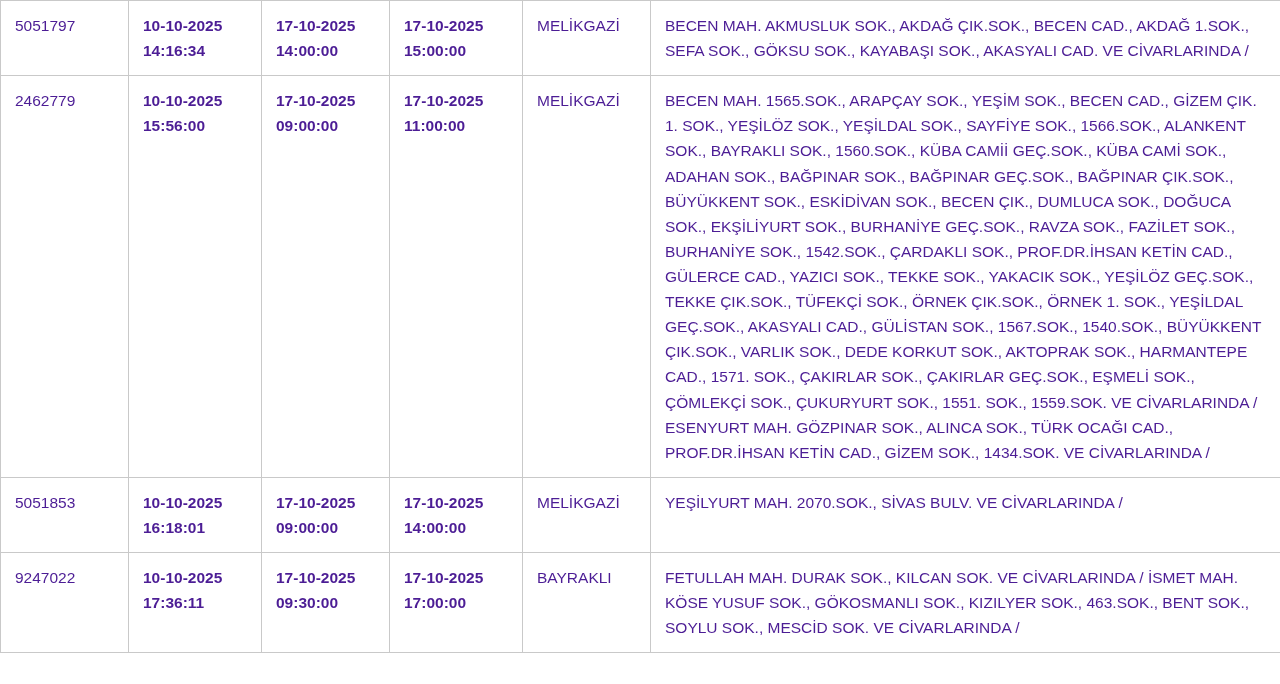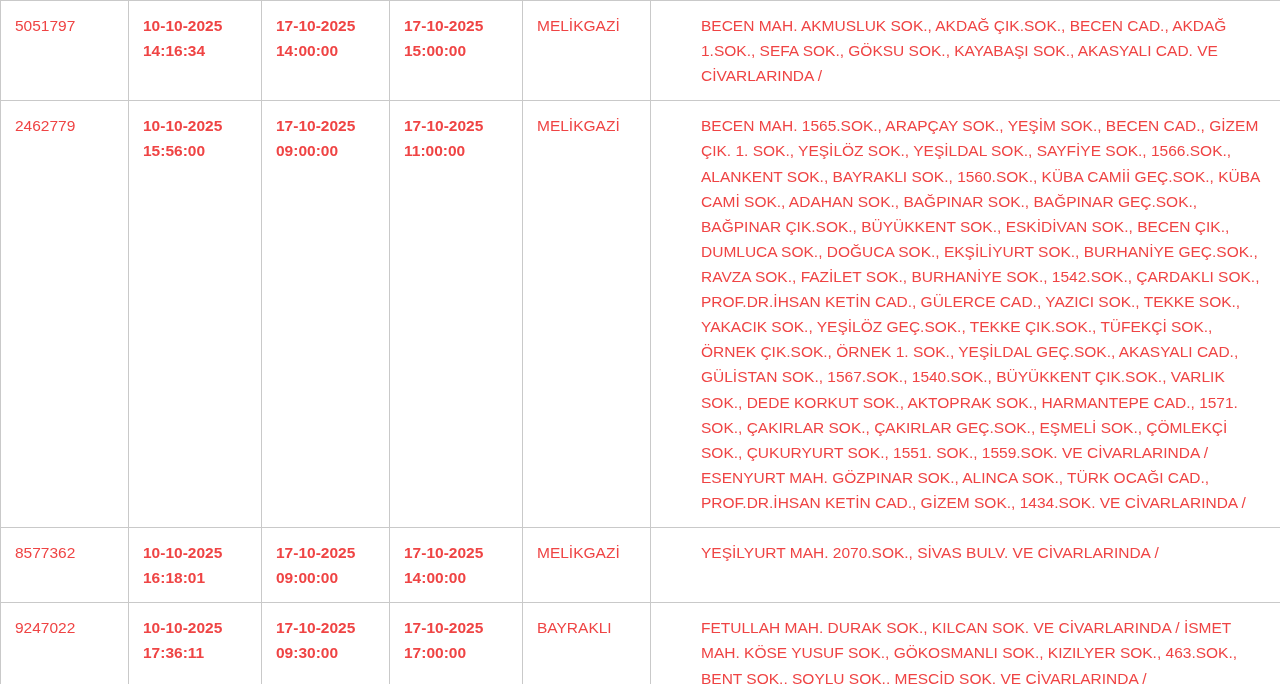--- a/index.html
+++ b/index.html
@@ -18,39 +18,38 @@
     border-collapse: collapse;
     width: 1280px;
     table-layout: fixed;
   }
   .outage-table td {
     border: 1px solid #c9c9c9;
     padding: 12px 10px 12px 14px;
     vertical-align: top;
     font-size: 15.5px;
     line-height: 1.62;
-    color: #ef4444;
+    color: #4c1d95;
     word-wrap: break-word;
     overflow-wrap: break-word;
   }
   .col-id      { width: 128px; }
   .col-report  { width: 133px; }
   .col-start   { width: 128px; }
   .col-end     { width: 133px; }
   .col-region  { width: 128px; }
   .col-area    { width: 630px; }
 
   .cell-lines span {
     display: block;
     font-weight: bold;
   }
   .area-text {
     display: block;
     text-align: left;
-    margin-left: 36px;
   }
 </style>
 </head>
 <body>
 
 <table class="outage-table">
   <colgroup>
     <col class="col-id">
     <col class="col-report">
     <col class="col-start">
@@ -103,21 +102,21 @@
       <td>
         <span>MELİKGAZİ</span>
       </td>
       <td>
         <span class="area-text">BECEN MAH. 1565.SOK., ARAPÇAY SOK., YEŞİM SOK., BECEN CAD., GİZEM ÇIK. 1. SOK., YEŞİLÖZ SOK., YEŞİLDAL SOK., SAYFİYE SOK., 1566.SOK., ALANKENT SOK., BAYRAKLI SOK., 1560.SOK., KÜBA CAMİİ GEÇ.SOK., KÜBA CAMİ SOK., ADAHAN SOK., BAĞPINAR SOK., BAĞPINAR GEÇ.SOK., BAĞPINAR ÇIK.SOK., BÜYÜKKENT SOK., ESKİDİVAN SOK., BECEN ÇIK., DUMLUCA SOK., DOĞUCA SOK., EKŞİLİYURT SOK., BURHANİYE GEÇ.SOK., RAVZA SOK., FAZİLET SOK., BURHANİYE SOK., 1542.SOK., ÇARDAKLI SOK., PROF.DR.İHSAN KETİN CAD., GÜLERCE CAD., YAZICI SOK., TEKKE SOK., YAKACIK SOK., YEŞİLÖZ GEÇ.SOK., TEKKE ÇIK.SOK., TÜFEKÇİ SOK., ÖRNEK ÇIK.SOK., ÖRNEK 1. SOK., YEŞİLDAL GEÇ.SOK., AKASYALI CAD., GÜLİSTAN SOK., 1567.SOK., 1540.SOK., BÜYÜKKENT ÇIK.SOK., VARLIK SOK., DEDE KORKUT SOK., AKTOPRAK SOK., HARMANTEPE CAD., 1571. SOK., ÇAKIRLAR SOK., ÇAKIRLAR GEÇ.SOK., EŞMELİ SOK., ÇÖMLEKÇİ SOK., ÇUKURYURT SOK., 1551. SOK., 1559.SOK. VE CİVARLARINDA / ESENYURT MAH. GÖZPINAR SOK., ALINCA SOK., TÜRK OCAĞI CAD., PROF.DR.İHSAN KETİN CAD., GİZEM SOK., 1434.SOK. VE CİVARLARINDA /</span>
       </td>
     </tr>
 
     <tr>
       <td>
-        <span>8577362</span>
+        <span>5051853</span>
       </td>
       <td class="cell-lines">
         <span>10-10-2025</span>
         <span>16:18:01</span>
       </td>
       <td class="cell-lines">
         <span>17-10-2025</span>
         <span>09:00:00</span>
       </td>
       <td class="cell-lines">

